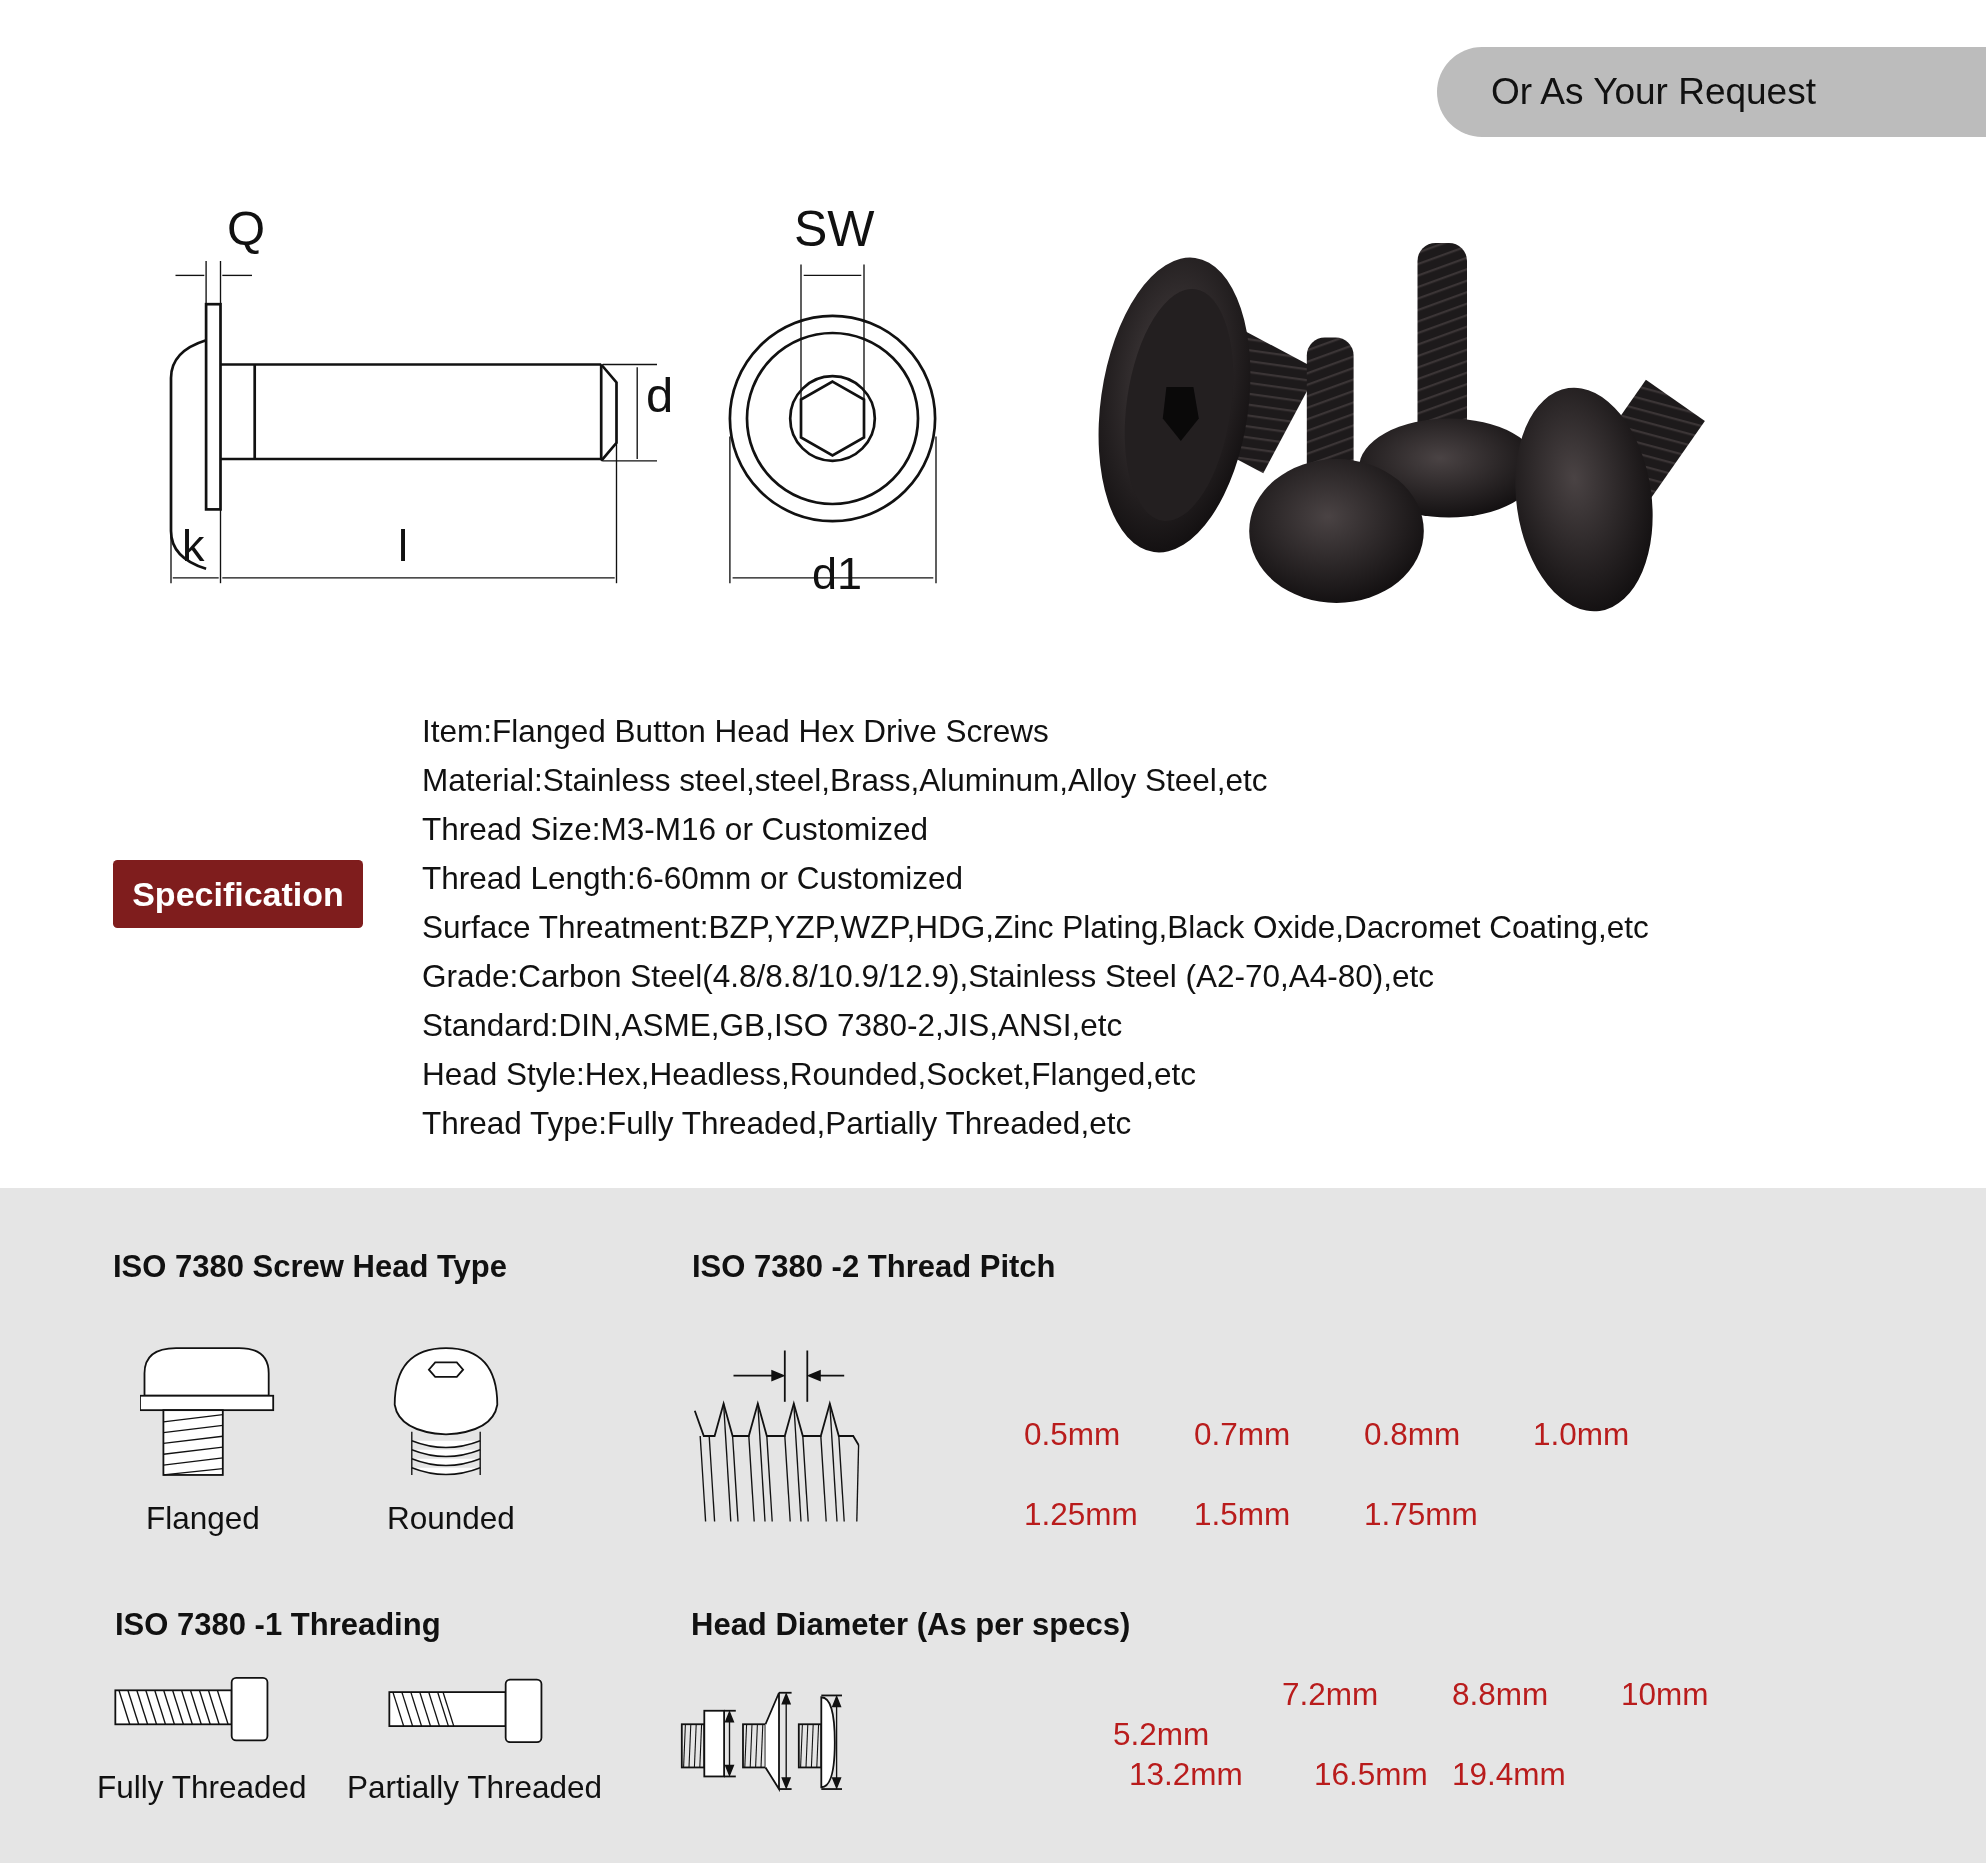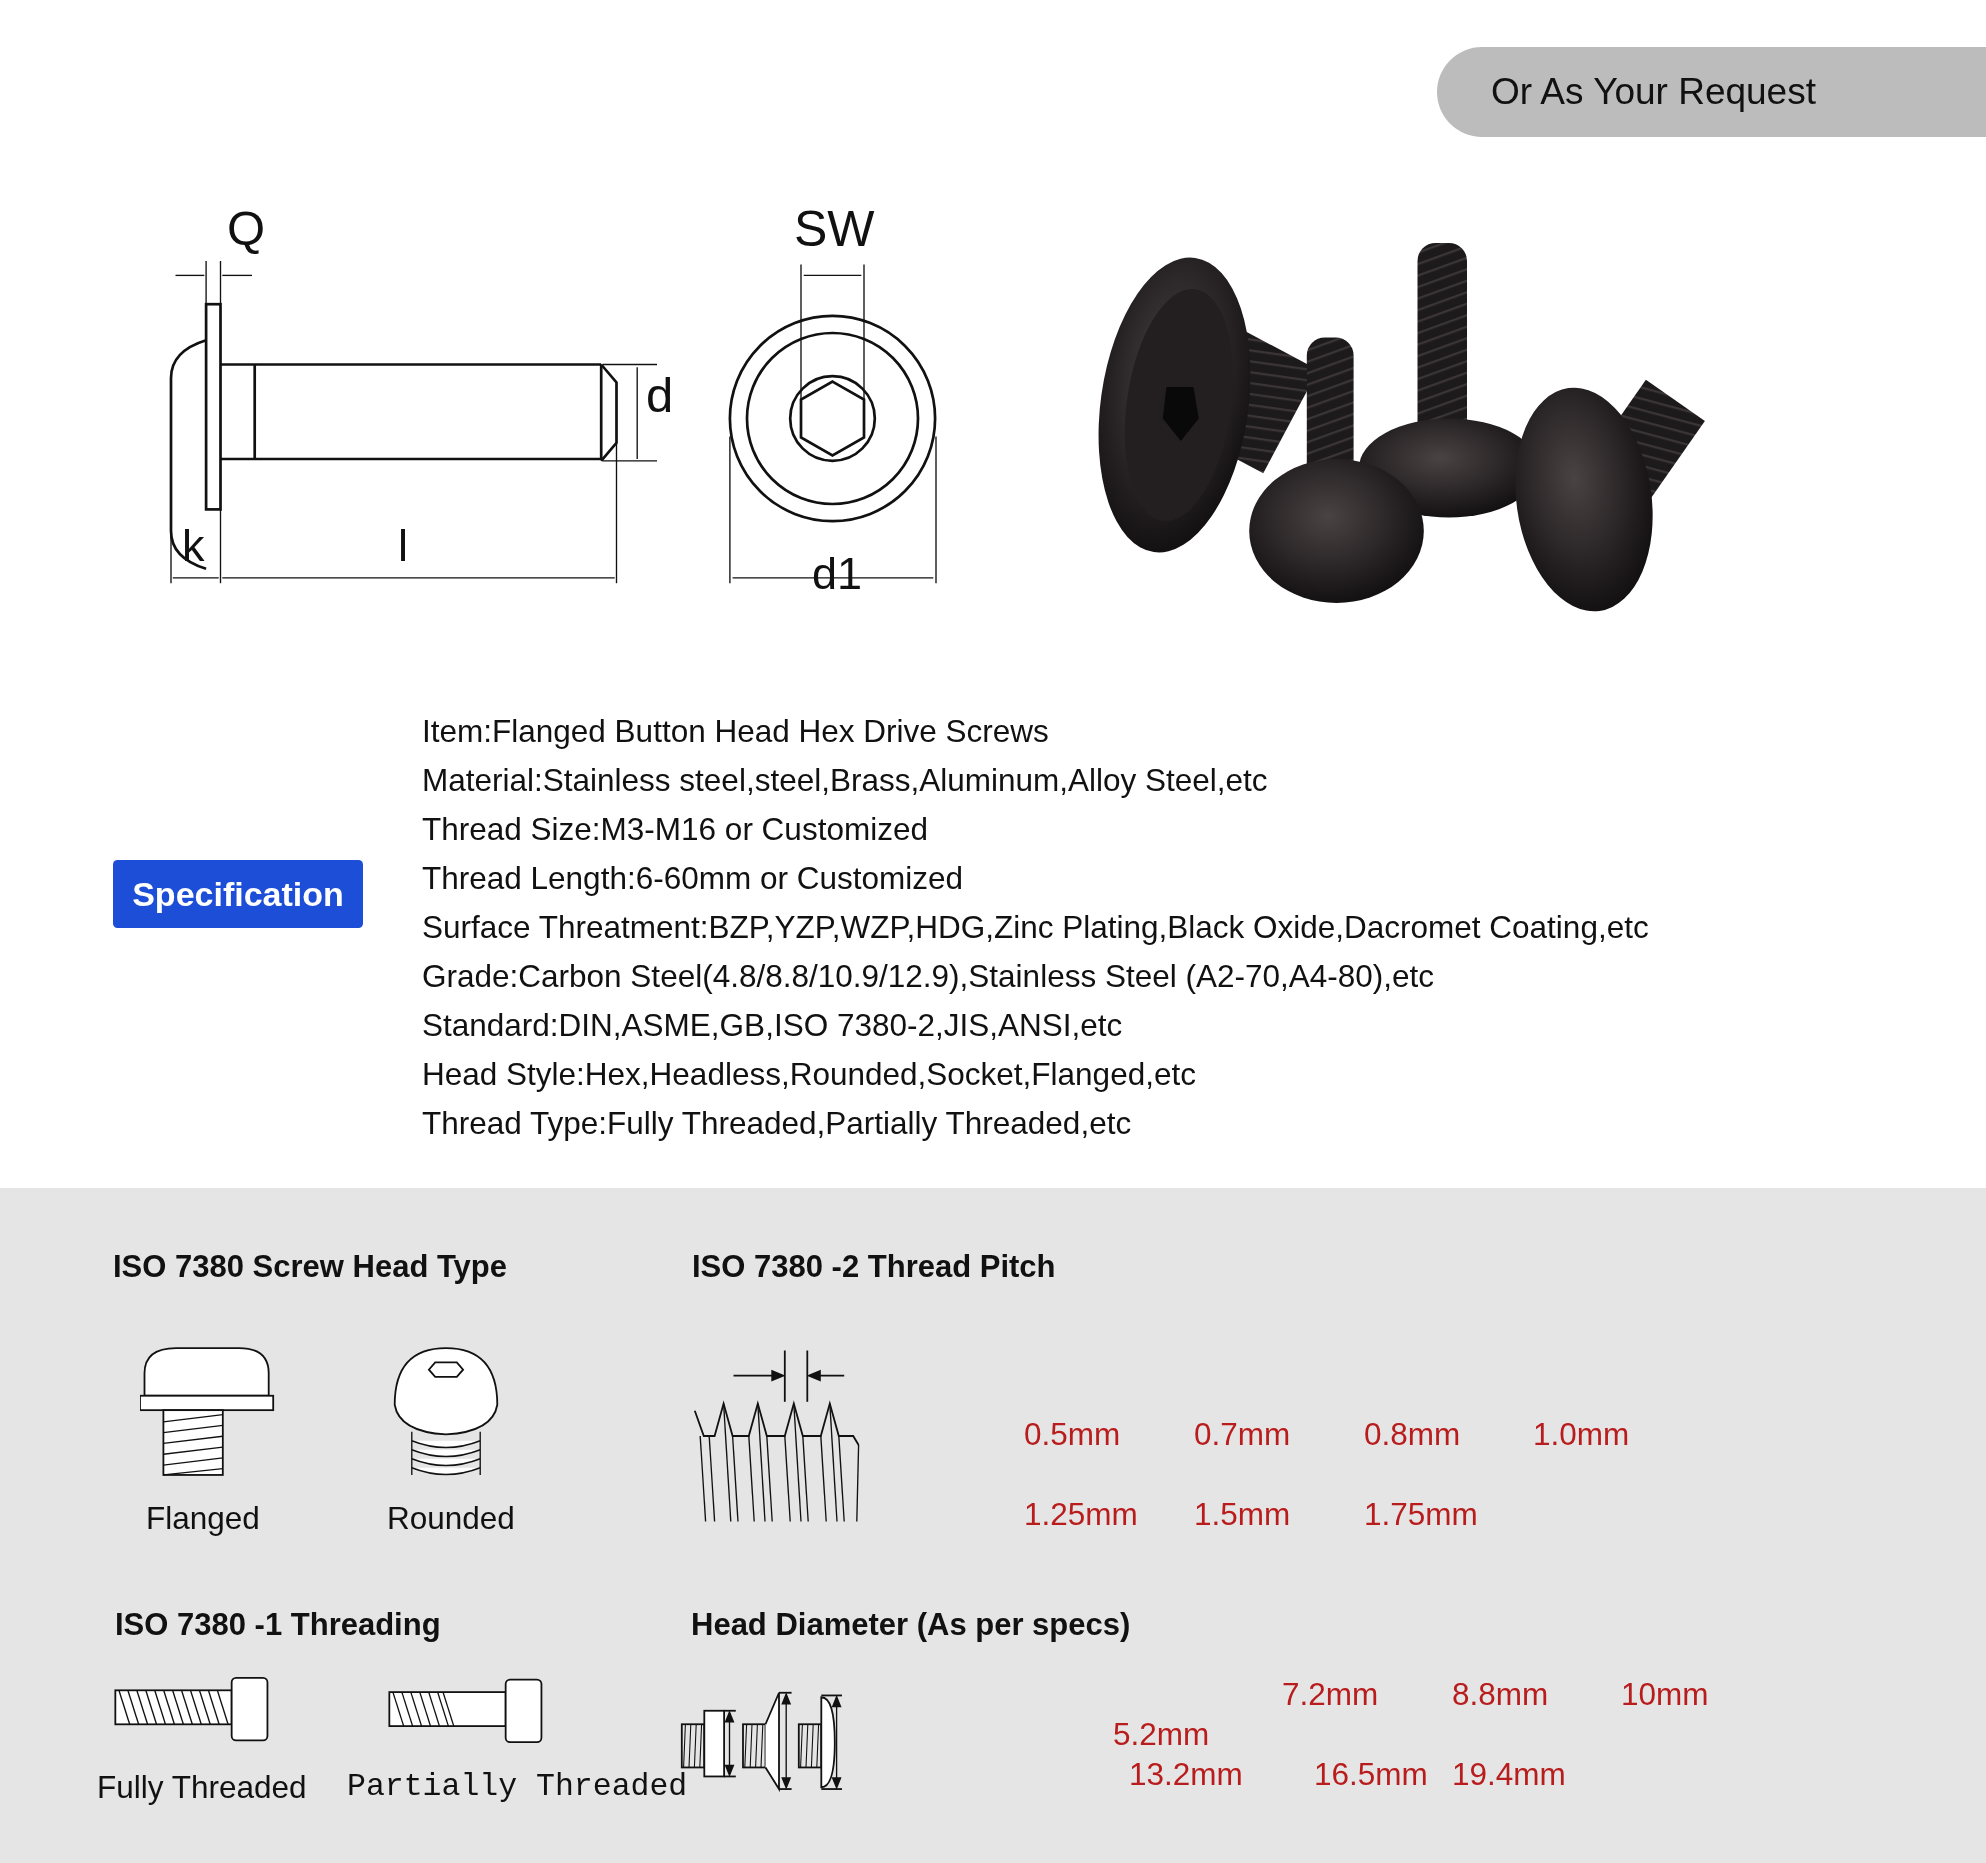--- a/index.html
+++ b/index.html
@@ -14,21 +14,21 @@
   }
   .banner span { margin-left: 54px; font-size: 37px; color: #111; }
 
   .drawing { position: absolute; }
   .drawing svg { display: block; }
 
   .photo { position: absolute; left: 1080px; top: 225px; width: 855px; height: 396px; }
 
   .spec-badge {
     position: absolute; left: 113px; top: 860px; width: 250px; height: 68px;
-    background: #1d4ed8; border-radius: 4.5px; color: #fff;
+    background: #7f1d1d; border-radius: 4.5px; color: #fff;
     font-weight: bold; font-size: 34px; display: flex; align-items: center; justify-content: center;
   }
   .spec-list { position: absolute; left: 422px; top: 707px; }
   .spec-list div { font-size: 31.5px; line-height: 49px; color: #111; white-space: nowrap; }
 
   .gray { position: absolute; left: 0; top: 1188px; width: 1986px; height: 675px; background: #e5e5e5; }
 
   .h { position: absolute; font-weight: bold; font-size: 31px; color: #111; white-space: nowrap; }
   .lbl { position: absolute; font-size: 31.5px; color: #111; white-space: nowrap; }
   .val { position: absolute; font-size: 31.5px; color: #b91c1c; white-space: nowrap; }
@@ -238,21 +238,21 @@
       <line x1="6" y1="18" x2="18" y2="56"></line>
         <line x1="16" y1="18" x2="28" y2="56"></line>
       <line x1="26" y1="18" x2="38" y2="56"></line>
         <line x1="36" y1="18" x2="48" y2="56"></line>
       <line x1="46" y1="18" x2="58" y2="56"></line>
         <line x1="56" y1="18" x2="68" y2="56"></line>
       <line x1="62" y1="18" x2="74" y2="56"></line>
     </g>
   </svg>
 </div>
-<div class="lbl" style="left:347px; top:1769px;font-family:Liberation Mono, monospace;">Partially Threaded</div>
+<div class="lbl" style="left:347px; top:1769px;">Partially Threaded</div>
 
 <div class="h" style="left:691px; top:1607px;">Head Diameter (As per specs)</div>
 <div class="drawing" style="left:680px; top:1688px;">
   <svg width="378" height="104" viewBox="0 0 420 115" fill="#fff" stroke="#111" stroke-width="2">
 
     <rect x="2" y="40" width="25" height="48" fill="none"></rect>
     <g stroke-width="1.2">
         <line x1="6" y1="40" x2="4" y2="88"></line>
         <line x1="12" y1="40" x2="10" y2="88"></line>
         <line x1="18" y1="40" x2="16" y2="88"></line>

